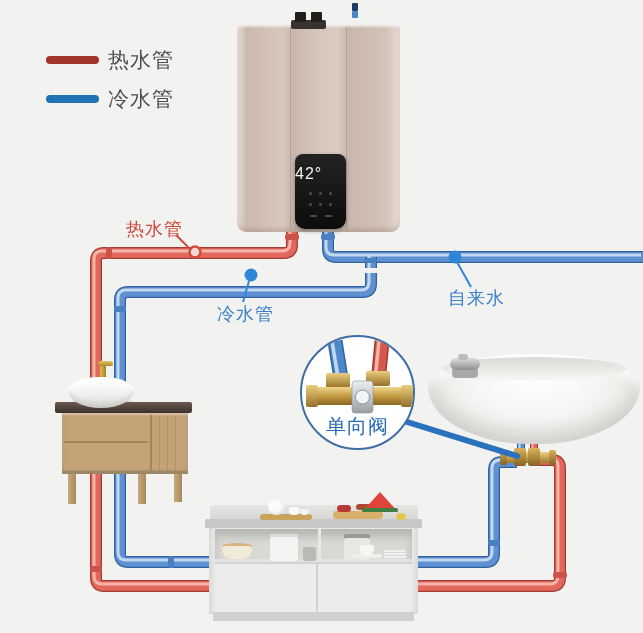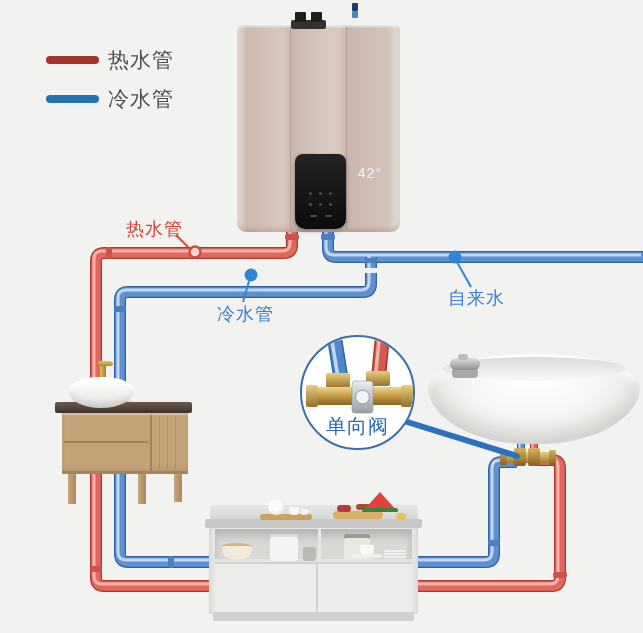--- a/index.html
+++ b/index.html
@@ -26,22 +26,22 @@
   }
   .heater-seam{top:27px;width:1px;height:203px;background:rgba(150,128,115,.45);}
   .vent-bar{left:291px;top:20px;width:35px;height:9px;background:#37322f;border-radius:2px;}
   .vent-stub{top:12px;width:11px;height:10px;background:#201d1b;border-radius:1px;}
   .heater-display{
     left:295px;top:154px;width:51px;height:75px;
     background:linear-gradient(180deg,#232323,#0c0c0c);
     border-radius:8px 8px 10px 10px;
     box-shadow:0 2px 4px rgba(0,0,0,.35);
   }
-  .display-temp{position:absolute;left:0;top:11px;width:100%;text-align:right;
-    color:#f4f4f4;font-size:14px;letter-spacing:1px;margin-left:36px;}
+  .display-temp{position:absolute;left:0;top:11px;width:100%;text-align:left;
+    color:#f4f4f4;font-size:16px;letter-spacing:1px;}
   .display-dots{position:absolute;left:0;width:100%;display:flex;justify-content:center;gap:7px;}
   .display-dots i{width:3px;height:3px;background:#4d4d4d;border-radius:50%;}
   .display-dash{position:absolute;left:0;width:100%;display:flex;justify-content:center;gap:8px;}
   .display-dash i{width:7px;height:2px;background:#4d4d4d;border-radius:1px;}
   .top-marker-a{left:352px;top:3px;width:6px;height:8px;background:#1e3d66;border-radius:1px;}
   .top-marker-b{left:352px;top:11px;width:6px;height:7px;background:#4d86c6;border-radius:1px;}
 
   
   .pipe-label{position:absolute;font-size:18px;letter-spacing:1px;}
   .lbl-red{color:#d0473a;}

